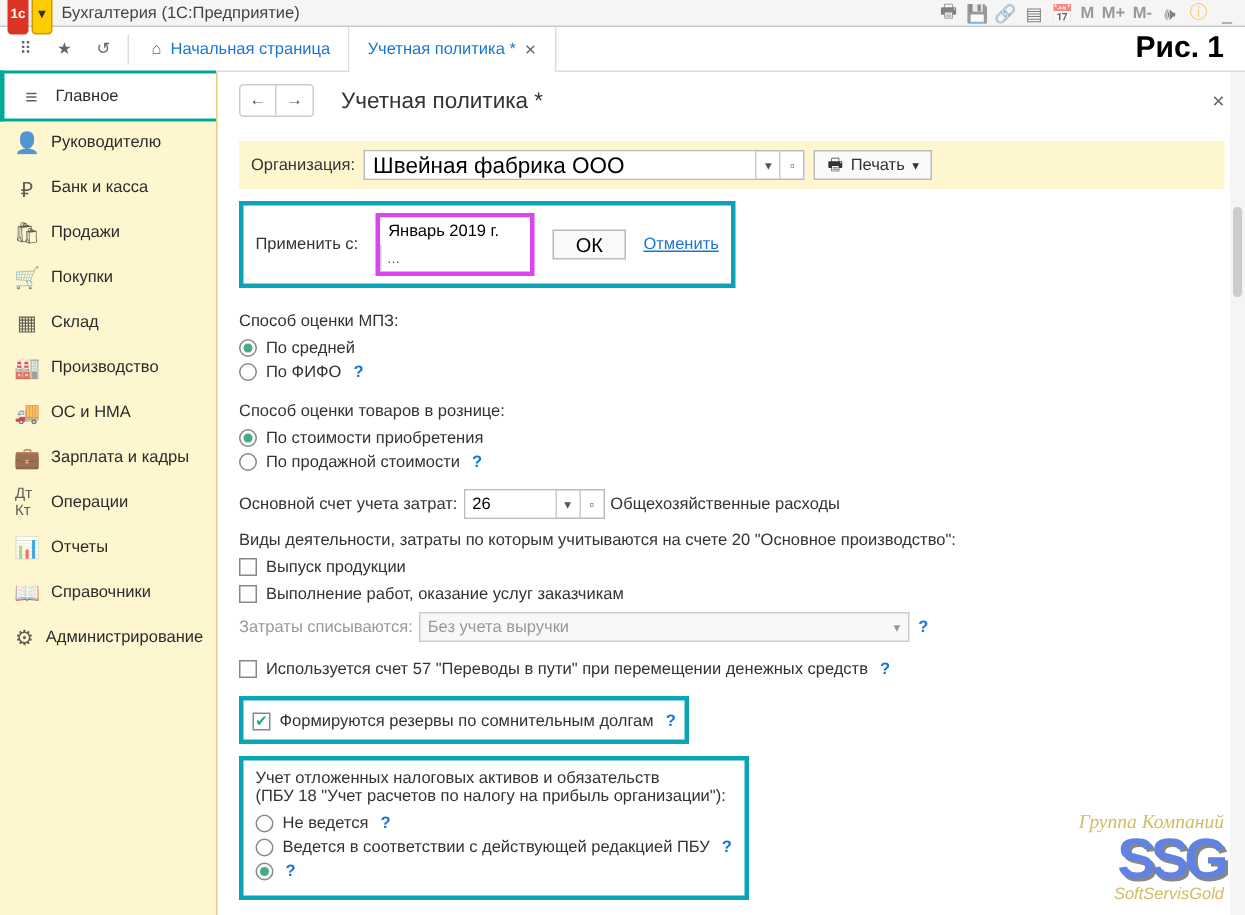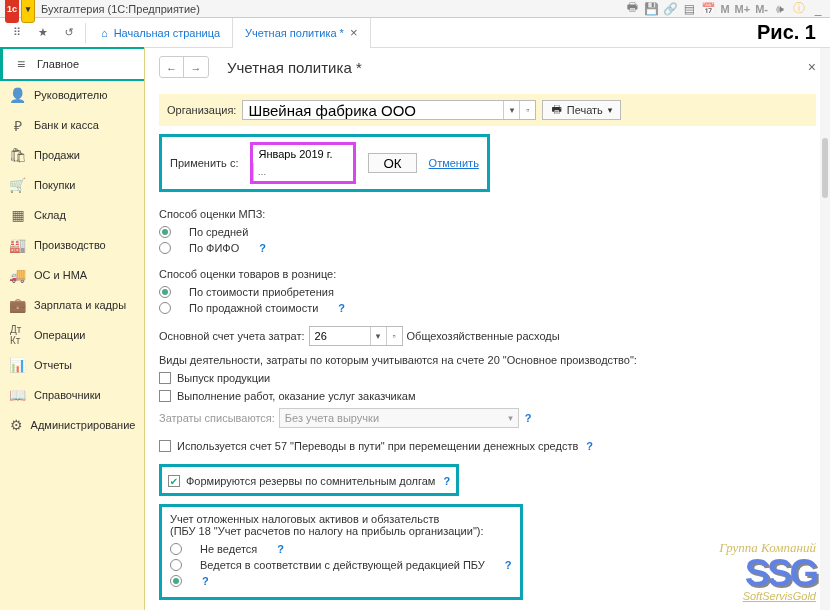--- a/index.html
+++ b/index.html
@@ -54,42 +54,42 @@
 
 .apply-box { margin: 8px 14px 0; border: 3px solid #0aa5b5; padding: 5px 8px; display: flex; align-items: center; gap: 12px; width: fit-content; }
 .date-inp { display: flex; border: 3px solid #d946ef; flex-direction: column; }
 .date-inp input { border: none; outline: none; padding: 2px 5px; font-size: 11px; width: 100px; height: 18px; }
 .btn { border: 1px solid #bbb; background: #fafafa; padding: 2px 14px; height: 20px; cursor: pointer; }
 .link { color: #1976d2; text-decoration: underline; cursor: pointer; }
 
 
 .form { padding: 10px 14px 14px; }
 .group-title { color: #333; margin-top: 6px; margin-bottom: 4px; }
-.radio-row { display: flex; align-items: center; gap: 18px; padding: 2px 0; }
+.radio-row { display: flex; align-items: center; gap: 6px; padding: 2px 0; }
 .radio { width: 12px; height: 12px; border: 1px solid #888; border-radius: 50%; display: flex; align-items: center; justify-content: center; }
 .radio.checked::after { content: ''; width: 6px; height: 6px; background: #4a8; border-radius: 50%; }
 .help { color: #1976d2; font-weight: bold; margin-left: 2px; cursor: pointer; font-size: 11px; }
 .inline-row { display: flex; align-items: center; gap: 4px; margin-top: 10px; }
 .num-inp { display: flex; border: 1px solid #bbb; }
 .num-inp input { border: none; width: 60px; padding: 2px 5px; font-size: 11px; height: 18px; }
 .check-row { display: flex; align-items: center; gap: 6px; padding: 2px 0; margin-top: 2px; }
 .check { width: 12px; height: 12px; border: 1px solid #888; display: flex; align-items: center; justify-content: center; font-size: 10px; color: #2a7; }
 .check.checked::after { content: '✔'; }
 .muted { color: #999; }
-.disabled-combo { display: flex; align-items: center; justify-content: space-between; border: 1px solid #ccc; background: #f8f8f8; color: #999; width: 240px; padding: 2px 5px; height: 20px; }
+.disabled-combo { display: flex; align-items: center; justify-content: space-between; border: 1px solid #ccc; background: #f8f8f8; color: #999; width: 327px; padding: 2px 5px; height: 20px; }
 
 .reserve-box { border: 3px solid #0aa5b5; padding: 4px 6px; margin-top: 10px; width: fit-content; }
 
 .def-tax-box { border: 3px solid #0aa5b5; padding: 6px 8px 8px; margin-top: 8px; width: fit-content; }
 
 
 .watermark { position: absolute; bottom: 8px; right: 14px; text-align: right; opacity: 0.7; pointer-events: none; }
 .wm-top { color: #bda020; font-style: italic; font-size: 13px; font-family: 'Times New Roman', serif; }
 .wm-main { font-size: 38px; font-weight: 900; color: #1d4ed8; line-height: 0.9; text-shadow: 2px 2px 0 #555; letter-spacing: -3px; }
-.wm-sub { color: #bda020; font-style: italic; font-size: 11px; text-decoration: underline; }
+.wm-sub { color: #bda020; font-style: italic; font-size: 11px; }
 
 .scrollbar { position: absolute; right: 0; top: 48px; width: 10px; height: calc(100% - 48px); background: #f5f5f5; }
 .scrollbar-thumb { position: absolute; right: 2px; top: 90px; width: 6px; height: 60px; background: #ccc; border-radius: 3px; }
 </style>
 </head>
 <body>
 
 <div class="titlebar">
   <div class="titlebar-icons">
     <span class="tb-badge tb-red">1c</span>

